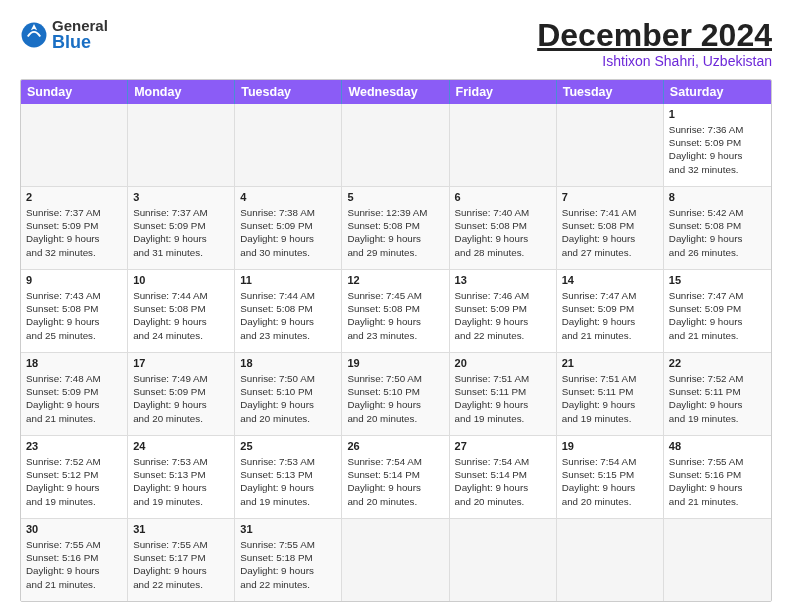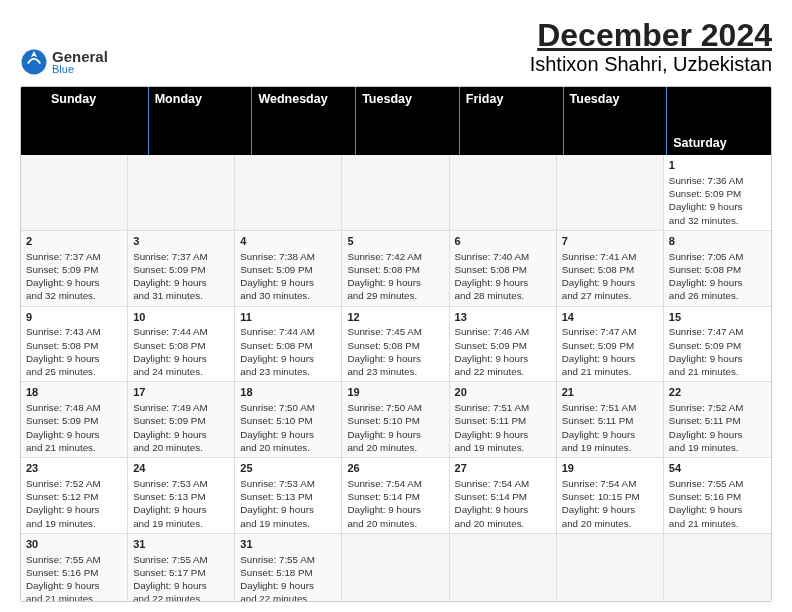--- a/index.html
+++ b/index.html
@@ -13,83 +13,82 @@
     .page {
       width: 792px;
       height: 612px;
       padding: 18px 20px 10px 20px;
       display: flex;
       flex-direction: column;
     }
     .header {
       display: flex;
       justify-content: space-between;
-      align-items: flex-end;
+      align-items: flex-start;
       margin-bottom: 10px;
     }
     .logo {
       display: flex;
       align-items: center;
       gap: 4px;
     }
     .logo-text {
       display: flex;
       flex-direction: column;
       line-height: 1;
     }
     .logo-general {
       font-size: 15px;
       font-weight: bold;
       color: #333;
     }
     .logo-blue {
-      font-size: 11px;
-      font-weight: normal;
+      font-size: 18px;
+      font-weight: bold;
       color: #1a6fc4;
     }
     .logo-icon {
       width: 28px;
       height: 28px;
     }
     .title-block {
       text-align: right;
     }
     .cal-title {
       font-size: 32px;
       font-weight: bold;
       color: #222;
       line-height: 1.1;
       text-decoration: underline;
     }
     .cal-subtitle {
-      font-size: 20px;
-      color: #000000;
+      font-size: 14px;
+      color: #6d28d9;
     }
     .calendar {
       flex: 1;
       display: flex;
       flex-direction: column;
       border: 1px solid #ccc;
       border-radius: 2px;
       overflow: hidden;
     }
     .cal-header-row {
       display: grid;
       grid-template-columns: repeat(7, 1fr);
-      background: #000000;
-      padding-left: 24px;
+      background: #8b5cf6;
     }
     .cal-header-cell {
       color: #fff;
       font-size: 12.5px;
       font-weight: bold;
       padding: 5px 6px;
       border-right: 1px solid #4a8dd5;
     }
-    .cal-header-cell:last-child { border-right: none; margin-top: 44px; }
+    .cal-header-cell:last-child { border-right: none; }
     .cal-body {
       flex: 1;
       display: flex;
       flex-direction: column;
     }
     .cal-week {
       display: grid;
       grid-template-columns: repeat(7, 1fr);
       flex: 1;
       border-top: 1px solid #ddd;
@@ -134,45 +133,45 @@
     <div class="title-block">
       <div class="cal-title">December 2024</div>
       <div class="cal-subtitle">Ishtixon Shahri, Uzbekistan</div>
     </div>
   </div>
 
   <div class="calendar">
     <div class="cal-header-row">
       <div class="cal-header-cell">Sunday</div>
       <div class="cal-header-cell">Monday</div>
+      <div class="cal-header-cell">Tuesday</div>
       <div class="cal-header-cell">Wednesday</div>
-      <div class="cal-header-cell">Tuesday</div>
       <div class="cal-header-cell">Friday</div>
       <div class="cal-header-cell">Tuesday</div>
       <div class="cal-header-cell">Saturday</div>
     </div>
 
     <div class="cal-body" id="cal-body">
     <div class="cal-week">
           <div class="cal-cell empty"></div>
           <div class="cal-cell empty"></div>
           <div class="cal-cell empty"></div>
           <div class="cal-cell empty"></div>
           <div class="cal-cell empty"></div>
           <div class="cal-cell empty"></div>
           <div class="cal-cell"><span class="day-num">1</span><span>Sunrise: 7:36 AM</span><br><span>Sunset: 5:09 PM</span><br><span>Daylight: 9 hours</span><br><span>and 32 minutes.</span></div>
         </div>
         <div class="cal-week">
           <div class="cal-cell alt"><span class="day-num">2</span><span>Sunrise: 7:37 AM</span><br><span>Sunset: 5:09 PM</span><br><span>Daylight: 9 hours</span><br><span>and 32 minutes.</span></div>
           <div class="cal-cell alt"><span class="day-num">3</span><span>Sunrise: 7:37 AM</span><br><span>Sunset: 5:09 PM</span><br><span>Daylight: 9 hours</span><br><span>and 31 minutes.</span></div>
           <div class="cal-cell alt"><span class="day-num">4</span><span>Sunrise: 7:38 AM</span><br><span>Sunset: 5:09 PM</span><br><span>Daylight: 9 hours</span><br><span>and 30 minutes.</span></div>
-          <div class="cal-cell alt"><span class="day-num">5</span><span>Sunrise: 7:42 AM</span><br><span>Sunset: 5:08 PM</span><br><span>Daylight: 9 hours</span><br><span>and 29 minutes.</span></div>
+          <div class="cal-cell alt"><span class="day-num">5</span><span>Sunrise: 12:39 AM</span><br><span>Sunset: 5:08 PM</span><br><span>Daylight: 9 hours</span><br><span>and 29 minutes.</span></div>
           <div class="cal-cell alt"><span class="day-num">6</span><span>Sunrise: 7:40 AM</span><br><span>Sunset: 5:08 PM</span><br><span>Daylight: 9 hours</span><br><span>and 28 minutes.</span></div>
           <div class="cal-cell alt"><span class="day-num">7</span><span>Sunrise: 7:41 AM</span><br><span>Sunset: 5:08 PM</span><br><span>Daylight: 9 hours</span><br><span>and 27 minutes.</span></div>
-          <div class="cal-cell alt"><span class="day-num">8</span><span>Sunrise: 7:05 AM</span><br><span>Sunset: 5:08 PM</span><br><span>Daylight: 9 hours</span><br><span>and 26 minutes.</span></div>
+          <div class="cal-cell alt"><span class="day-num">8</span><span>Sunrise: 5:42 AM</span><br><span>Sunset: 5:08 PM</span><br><span>Daylight: 9 hours</span><br><span>and 26 minutes.</span></div>
         </div>
         <div class="cal-week">
           <div class="cal-cell"><span class="day-num">9</span><span>Sunrise: 7:43 AM</span><br><span>Sunset: 5:08 PM</span><br><span>Daylight: 9 hours</span><br><span>and 25 minutes.</span></div>
           <div class="cal-cell"><span class="day-num">10</span><span>Sunrise: 7:44 AM</span><br><span>Sunset: 5:08 PM</span><br><span>Daylight: 9 hours</span><br><span>and 24 minutes.</span></div>
           <div class="cal-cell"><span class="day-num">11</span><span>Sunrise: 7:44 AM</span><br><span>Sunset: 5:08 PM</span><br><span>Daylight: 9 hours</span><br><span>and 23 minutes.</span></div>
           <div class="cal-cell"><span class="day-num">12</span><span>Sunrise: 7:45 AM</span><br><span>Sunset: 5:08 PM</span><br><span>Daylight: 9 hours</span><br><span>and 23 minutes.</span></div>
           <div class="cal-cell"><span class="day-num">13</span><span>Sunrise: 7:46 AM</span><br><span>Sunset: 5:09 PM</span><br><span>Daylight: 9 hours</span><br><span>and 22 minutes.</span></div>
           <div class="cal-cell"><span class="day-num">14</span><span>Sunrise: 7:47 AM</span><br><span>Sunset: 5:09 PM</span><br><span>Daylight: 9 hours</span><br><span>and 21 minutes.</span></div>
           <div class="cal-cell"><span class="day-num">15</span><span>Sunrise: 7:47 AM</span><br><span>Sunset: 5:09 PM</span><br><span>Daylight: 9 hours</span><br><span>and 21 minutes.</span></div>
         </div>
@@ -184,22 +183,22 @@
           <div class="cal-cell alt"><span class="day-num">20</span><span>Sunrise: 7:51 AM</span><br><span>Sunset: 5:11 PM</span><br><span>Daylight: 9 hours</span><br><span>and 19 minutes.</span></div>
           <div class="cal-cell alt"><span class="day-num">21</span><span>Sunrise: 7:51 AM</span><br><span>Sunset: 5:11 PM</span><br><span>Daylight: 9 hours</span><br><span>and 19 minutes.</span></div>
           <div class="cal-cell alt"><span class="day-num">22</span><span>Sunrise: 7:52 AM</span><br><span>Sunset: 5:11 PM</span><br><span>Daylight: 9 hours</span><br><span>and 19 minutes.</span></div>
         </div>
         <div class="cal-week">
           <div class="cal-cell"><span class="day-num">23</span><span>Sunrise: 7:52 AM</span><br><span>Sunset: 5:12 PM</span><br><span>Daylight: 9 hours</span><br><span>and 19 minutes.</span></div>
           <div class="cal-cell"><span class="day-num">24</span><span>Sunrise: 7:53 AM</span><br><span>Sunset: 5:13 PM</span><br><span>Daylight: 9 hours</span><br><span>and 19 minutes.</span></div>
           <div class="cal-cell"><span class="day-num">25</span><span>Sunrise: 7:53 AM</span><br><span>Sunset: 5:13 PM</span><br><span>Daylight: 9 hours</span><br><span>and 19 minutes.</span></div>
           <div class="cal-cell"><span class="day-num">26</span><span>Sunrise: 7:54 AM</span><br><span>Sunset: 5:14 PM</span><br><span>Daylight: 9 hours</span><br><span>and 20 minutes.</span></div>
           <div class="cal-cell"><span class="day-num">27</span><span>Sunrise: 7:54 AM</span><br><span>Sunset: 5:14 PM</span><br><span>Daylight: 9 hours</span><br><span>and 20 minutes.</span></div>
-          <div class="cal-cell"><span class="day-num">19</span><span>Sunrise: 7:54 AM</span><br><span>Sunset: 10:15 PM</span><br><span>Daylight: 9 hours</span><br><span>and 20 minutes.</span></div>
-          <div class="cal-cell"><span class="day-num">54</span><span>Sunrise: 7:55 AM</span><br><span>Sunset: 5:16 PM</span><br><span>Daylight: 9 hours</span><br><span>and 21 minutes.</span></div>
+          <div class="cal-cell"><span class="day-num">19</span><span>Sunrise: 7:54 AM</span><br><span>Sunset: 5:15 PM</span><br><span>Daylight: 9 hours</span><br><span>and 20 minutes.</span></div>
+          <div class="cal-cell"><span class="day-num">48</span><span>Sunrise: 7:55 AM</span><br><span>Sunset: 5:16 PM</span><br><span>Daylight: 9 hours</span><br><span>and 21 minutes.</span></div>
         </div>
         <div class="cal-week">
           <div class="cal-cell alt"><span class="day-num">30</span><span>Sunrise: 7:55 AM</span><br><span>Sunset: 5:16 PM</span><br><span>Daylight: 9 hours</span><br><span>and 21 minutes.</span></div>
           <div class="cal-cell alt"><span class="day-num">31</span><span>Sunrise: 7:55 AM</span><br><span>Sunset: 5:17 PM</span><br><span>Daylight: 9 hours</span><br><span>and 22 minutes.</span></div>
           <div class="cal-cell alt"><span class="day-num">31</span><span>Sunrise: 7:55 AM</span><br><span>Sunset: 5:18 PM</span><br><span>Daylight: 9 hours</span><br><span>and 22 minutes.</span></div>
           <div class="cal-cell empty"></div>
           <div class="cal-cell empty"></div>
           <div class="cal-cell empty"></div>
           <div class="cal-cell empty"></div>
         </div>

